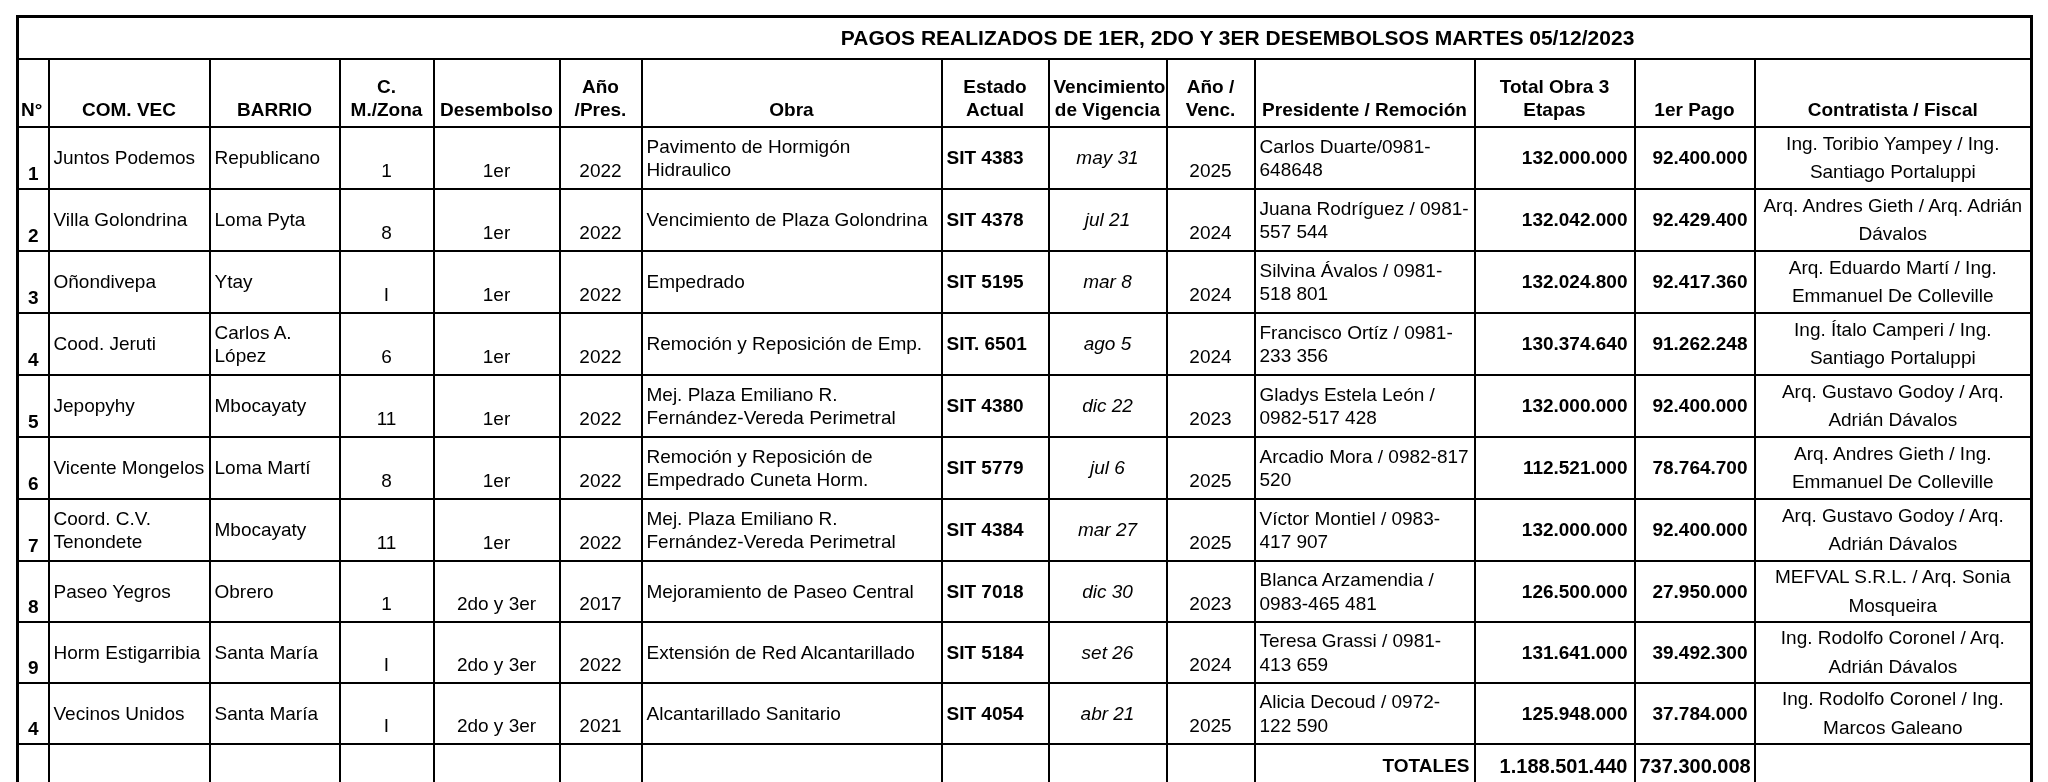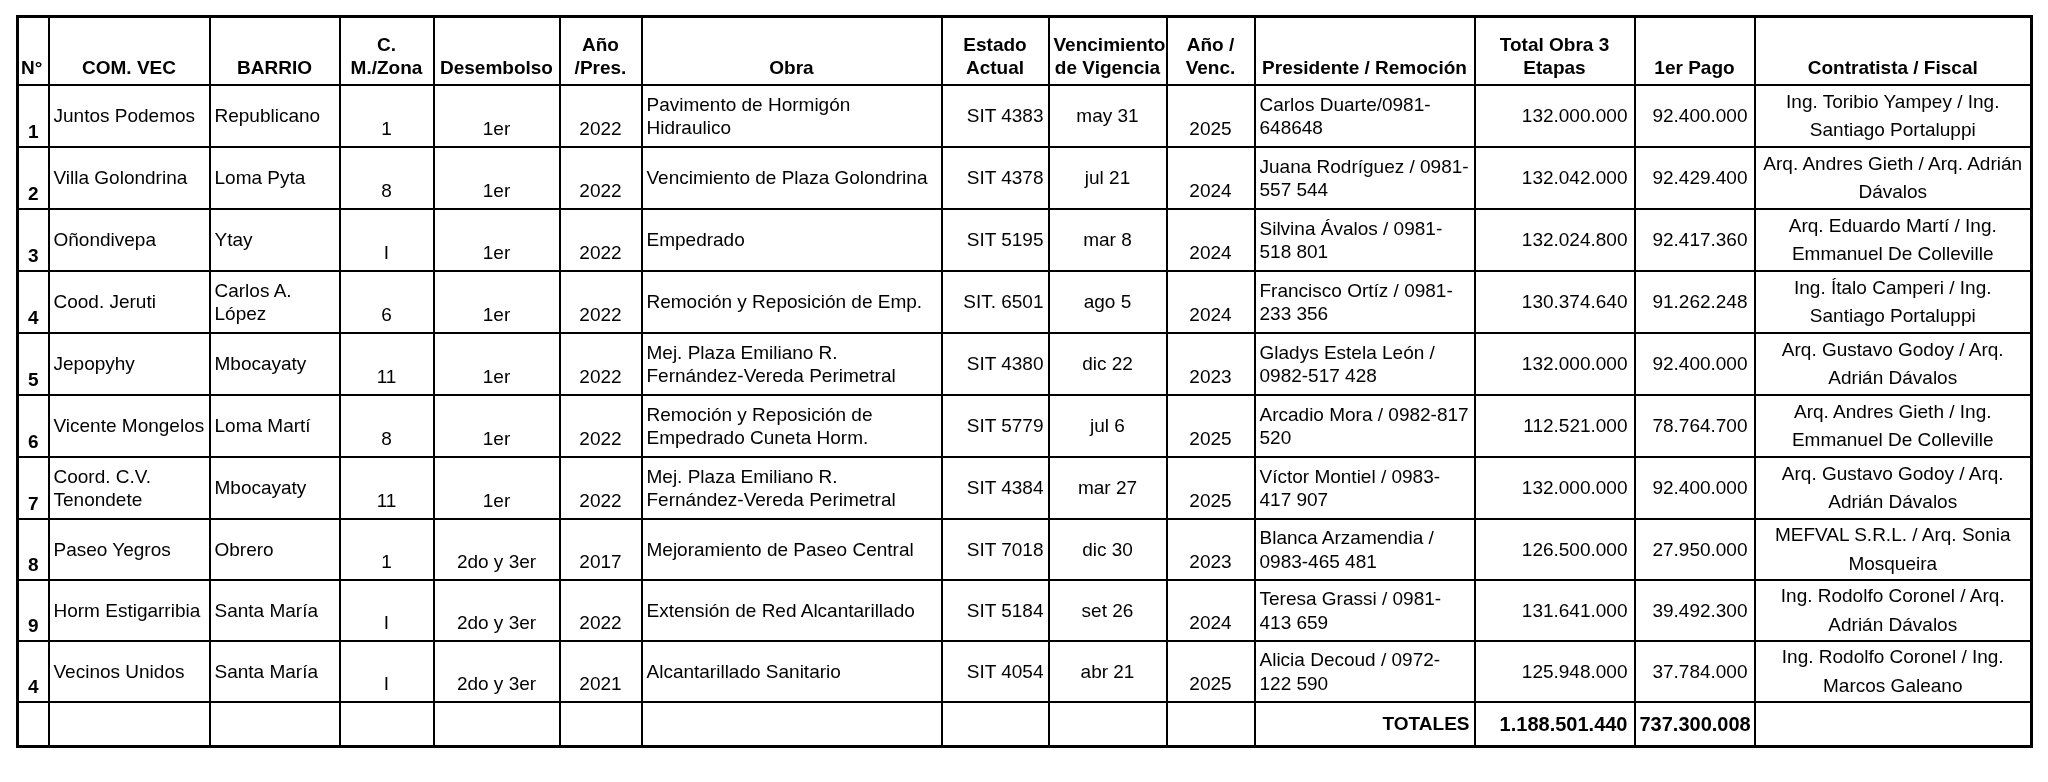--- a/index.html
+++ b/index.html
@@ -10,23 +10,23 @@
   tr.header-row th{height:60px;font-weight:bold;text-align:center;vertical-align:bottom;white-space:pre-line;padding-bottom:5px;font-size:19px;}
   tr.header-row th.c0{text-align:left;padding-left:2px;}
   tbody tr{height:62px;}
   tbody tr:nth-child(8){height:61px;}
   tbody tr:nth-child(9){height:49px;}
   tbody tr:nth-child(10){height:59px;}
   tfoot tr{height:44px;}
   td.c0{text-align:center;vertical-align:bottom;padding-bottom:3px;font-weight:bold;}
   td.c1,td.c2,td.c6,td.c10{text-align:left;vertical-align:middle;}
   td.c3,td.c4,td.c5,td.c9{text-align:center;vertical-align:bottom;padding-bottom:6px;}
-  td.c7{text-align:right;vertical-align:middle;font-weight:normal;}
-  td.c8{text-align:center;vertical-align:middle;}
-  td.c11,td.c12{text-align:right;vertical-align:middle;padding-right:6px;}
+  td.c7{text-align:left;vertical-align:middle;font-weight:bold;}
+  td.c8{text-align:center;vertical-align:middle;font-style:italic;}
+  td.c11,td.c12{text-align:right;vertical-align:middle;padding-right:6px;font-weight:bold;}
   td.c13{text-align:center;vertical-align:middle;font-weight:normal;line-height:1.5;}
   tfoot td.c10{font-weight:bold;text-align:right;vertical-align:middle;}
   tfoot td.c11,tfoot td.c12{font-weight:bold;font-size:20px;}
 </style>
 </head>
 <body>
 
 <table class="pay">
   <colgroup>
     <col style="width:31px">
@@ -38,20 +38,23 @@
       <col style="width:300px">
       <col style="width:107px">
     <col style="width:118px">
       <col style="width:88px">
       <col style="width:220px">
       <col style="width:160px">
     <col style="width:120px">
       <col style="width:277px">
   </colgroup>
   <thead>
+    <tr class="title-row">
+      <th colspan="14">PAGOS REALIZADOS DE 1ER, 2DO Y 3ER DESEMBOLSOS MARTES 05/12/2023</th>
+    </tr>
     <tr class="header-row" id="header-row">
         <th class="c0">N°</th>
         <th class="c1">COM. VEC</th>
         <th class="c2">BARRIO</th>
         <th class="c3">C.
 M./Zona</th>
         <th class="c4">Desembolso</th>
         <th class="c5">Año
 /Pres.</th>
         <th class="c6">Obra</th>

